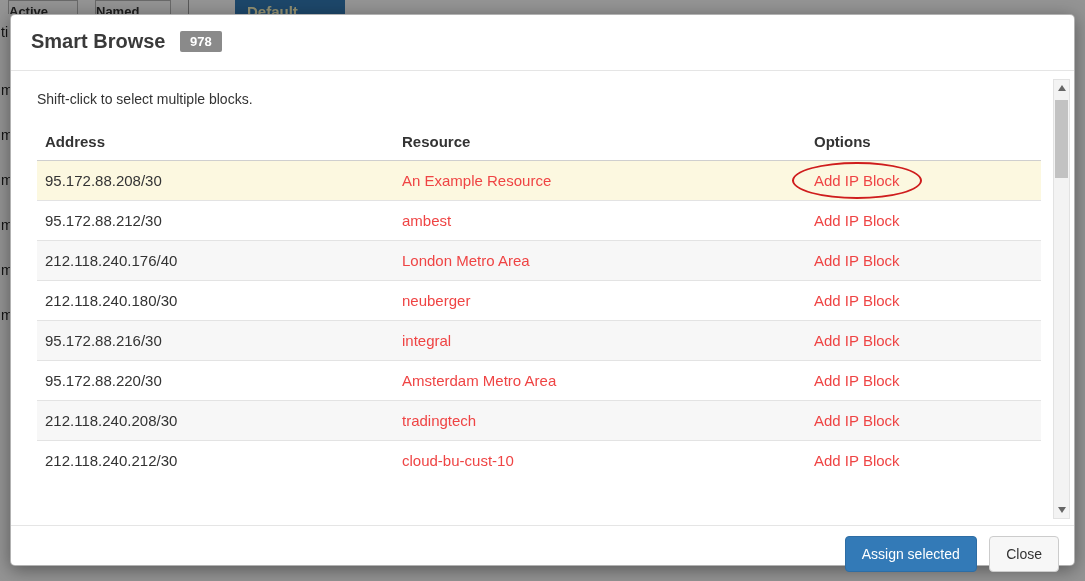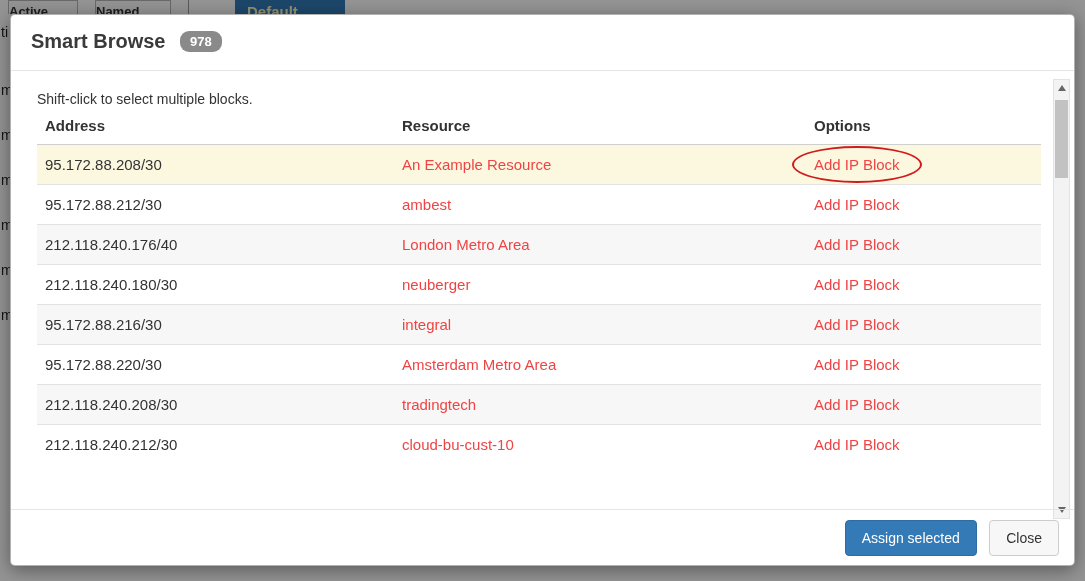--- a/index.html
+++ b/index.html
@@ -21,24 +21,24 @@
   .overlay { position:absolute; inset:0; background:rgba(0,0,0,0.42); }
 
   
   .modal { position:absolute; left:10px; top:14px; width:1065px; height:552px; background:#fff;
            border-radius:5px; border:1px solid rgba(0,0,0,0.3); box-shadow:0 4px 18px rgba(0,0,0,0.4); }
 
   .modal-header { position:absolute; left:0; top:0; right:0; height:56px; border-bottom:1px solid #e5e5e5;
            padding:15px 20px; }
   .modal-title { display:inline-block; font-size:20px; font-weight:bold; color:#3a3a3a; vertical-align:middle; }
   .badge { display:inline-block; margin-left:10px; background:#8a8a8a; color:#fff; font-size:13px; font-weight:bold;
-           padding:3px 10px; border-radius:9px; vertical-align:middle; }
+           padding:3px 10px; border-radius:2px; vertical-align:middle; }
 
   .modal-body { position:absolute; left:0; top:56px; right:0; bottom:56px; padding:20px 26px 0 26px; overflow:hidden; }
-  .instruction { font-size:14px; color:#333; }
+  .instruction { font-size:14px; color:#333; margin-bottom:16px; }
 
   table.block-table { width:1004px; border-collapse:collapse; font-size:15px; color:#333; }
   table.block-table th { text-align:left; font-weight:bold; padding:10px 8px; border-bottom:1px solid #cfcfcf; }
   table.block-table td { padding:11px 8px; border-top:1px solid #e3e3e3; }
   table.block-table tbody tr:first-child td { border-top:none; }
   .col-address { width:357px; }
   .col-resource { width:412px; }
   .col-options { width:235px; }
   tr.row-striped { background:#f7f7f7; }
   tr.row-highlight { background:#fcf8e0;margin-top:28px; }
@@ -51,21 +51,21 @@
   
   .scrollbar { position:absolute; right:4px; top:64px; width:17px; height:440px; background:#f3f3f3; border:1px solid #e2e2e2; }
   .sb-arrow { position:absolute; left:0; width:15px; height:16px; background:#f3f3f3; }
   .sb-arrow.up { top:0; }
   .sb-arrow.down { bottom:0; }
   .sb-tri { position:absolute; left:4px; width:0; height:0; border-left:4px solid transparent; border-right:4px solid transparent; }
   .sb-arrow.up .sb-tri { top:5px; border-bottom:6px solid #666; }
   .sb-arrow.down .sb-tri { top:5px; border-top:6px solid #666; }
   .sb-thumb { position:absolute; left:1px; top:20px; width:13px; height:78px; background:#c2c2c2; }
 
-  .modal-footer { position:absolute; left:0; right:0; bottom:0; height:56px; border-top:1px solid #e5e5e5;
+  .modal-footer { position:absolute; left:0; right:0; bottom:0; height:40px; border-top:1px solid #e5e5e5;
            padding:10px 15px; text-align:right; }
   .btn { display:inline-block; font-size:14px; padding:9px 16px; border-radius:4px; cursor:pointer; }
   .btn-primary { background:#337ab7; border:1px solid #2e6da4; color:#fff; margin-right:8px; }
   .btn-default { background:#f7f7f7; border:1px solid #cccccc; color:#333; }
 </style>
 </head>
 <body>
 
 <div class="bg-page">
   <div class="bg-top">

